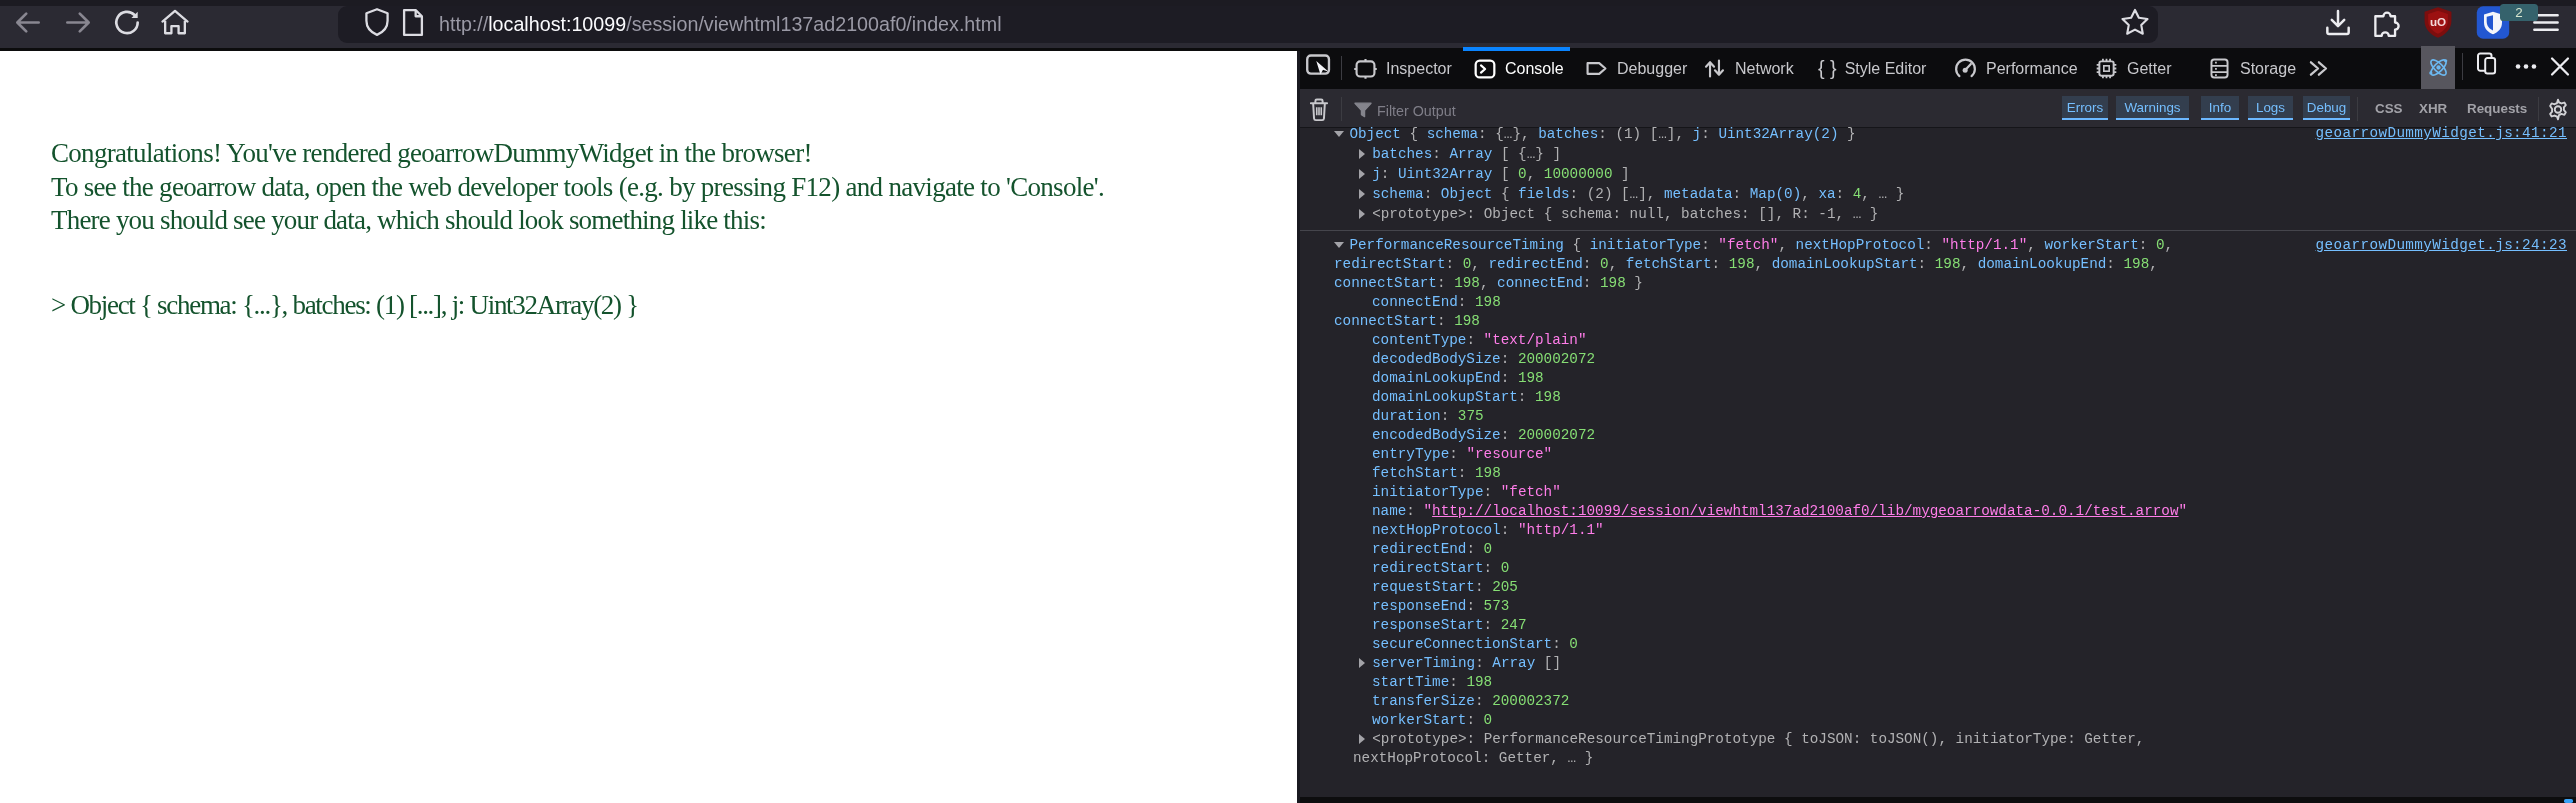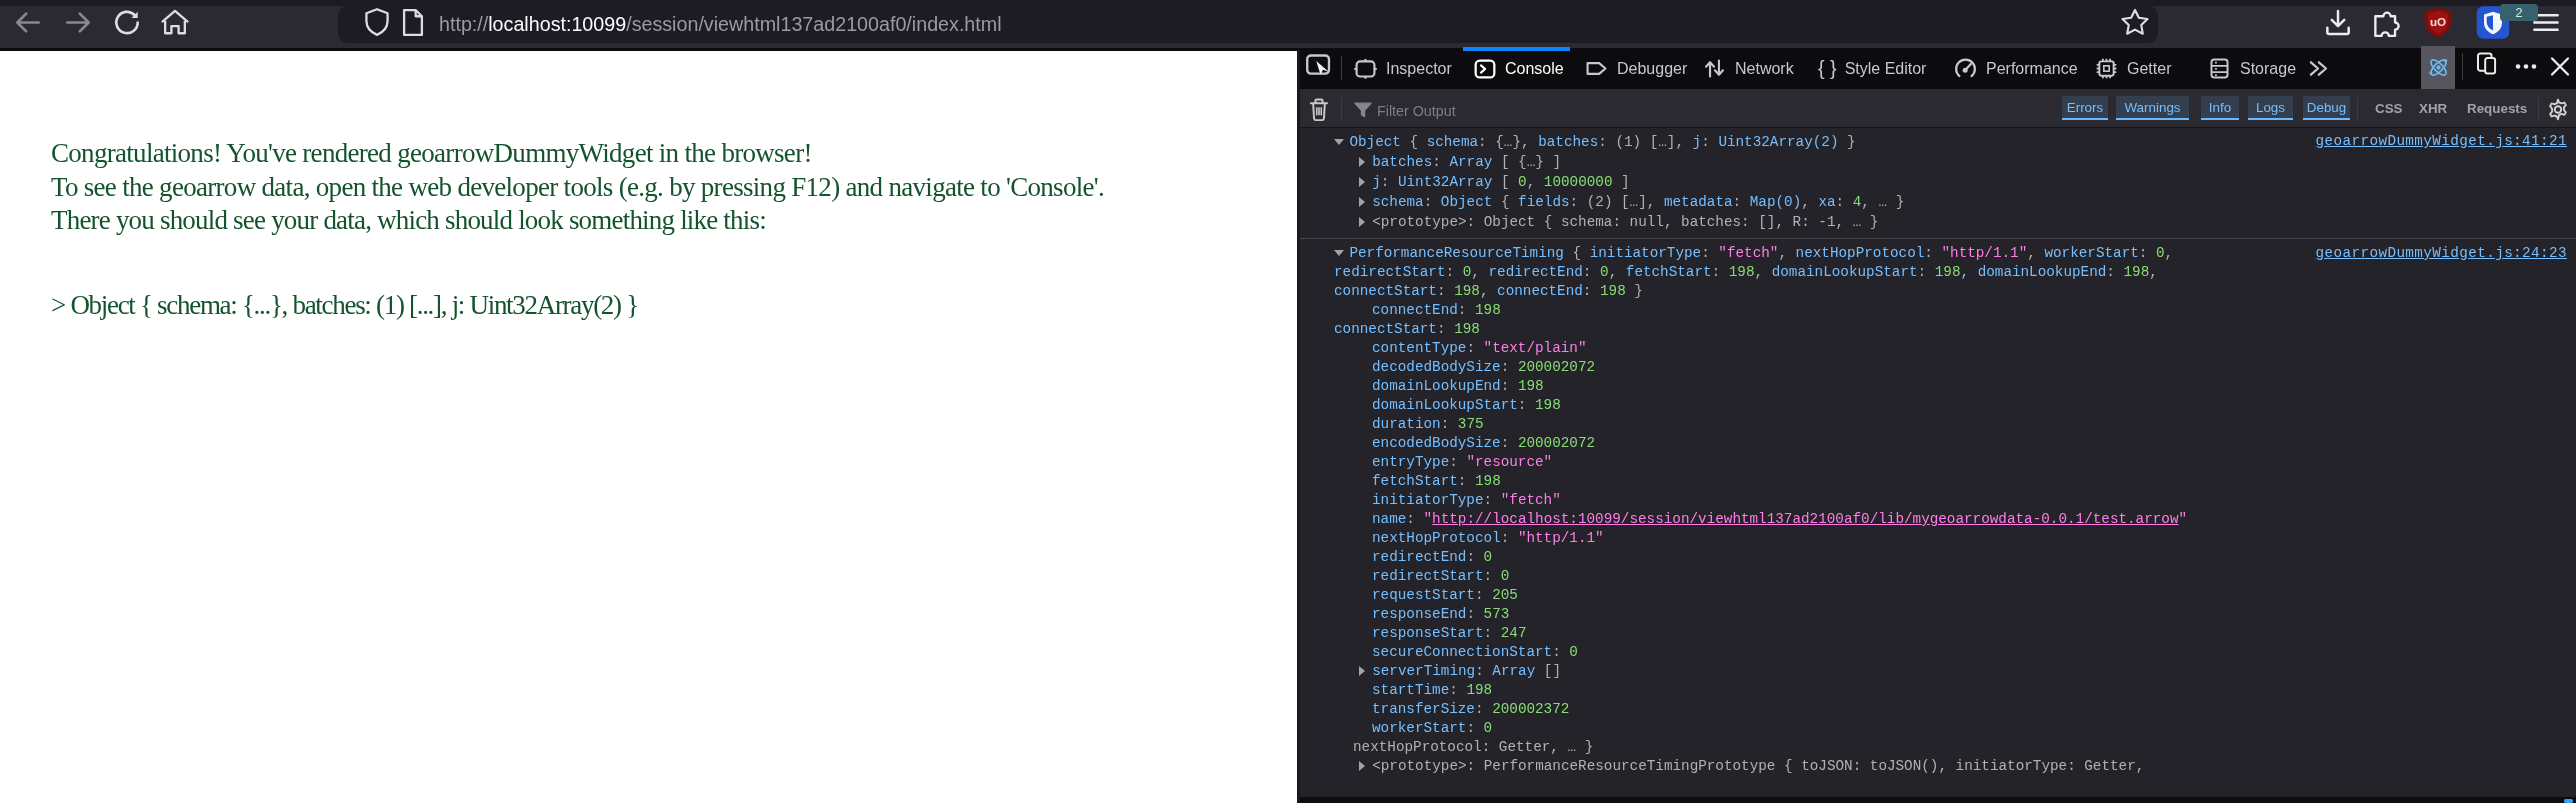--- a/index.html
+++ b/index.html
@@ -36,21 +36,21 @@
 .dtbrace { font-size:19.7px; font-weight:normal; color:#c8c8cc; letter-spacing:0px; }
 .vsep { position:absolute; width:0.9px; background:#3c3c42; }
 
 #dtfilter .fico { position:absolute; top:21.5px; transform:translate(-50%,-50%); }
 #dtfilter #ftext { position:absolute; left:80px; top:2.7px; height:39px; line-height:39px; font-size:14.3px; color:#7f7e88; }
 .fbtn { position:absolute; top:0; text-align:center; height:24px; line-height:24px; color:#75bfff; font-size:13.4px; background:rgba(108,184,255,0.14); border-bottom:2.7px solid #6cb8ff; }
 #fbtns { position:absolute; top:7.2px; left:0; }
 .ftxt { position:absolute; top:0; height:40px; line-height:40px; font-size:13.4px; color:#a2a2a8;font-weight:bold; }
 
 
-#cons { position:absolute; top:77px; left:0; width:1279px; height:670px; overflow:hidden;
+#cons { position:absolute; top:69px; left:0; width:1279px; height:670px; overflow:hidden;
         font-family:"Liberation Mono",monospace; font-size:14.3px; color:#b1b1b3; }
 .cl { white-space:pre; }
 #b1 { position:absolute; top:4.1px; left:37px; line-height:20px; }
 #b2 { position:absolute; top:116px; left:37px; line-height:19px; }
 #csep { position:absolute; top:110px; left:0; width:1279px; height:0.9px; background:#45454c; }
 .k { color:#75bfff; }
 .n { color:#86de74; }
 .s { color:#ff7de9; }
 .g { color:#b1b1b3; }
 .b { color:#75bfff; }
@@ -285,22 +285,22 @@
 <div class="cl" style="margin-left:38px"><span class="k">redirectEnd</span><span class="g">: </span><span class="n">0</span></div>
 <div class="cl" style="margin-left:38px"><span class="k">redirectStart</span><span class="g">: </span><span class="n">0</span></div>
 <div class="cl" style="margin-left:38px"><span class="k">requestStart</span><span class="g">: </span><span class="n">205</span></div>
 <div class="cl" style="margin-left:38px"><span class="k">responseEnd</span><span class="g">: </span><span class="n">573</span></div>
 <div class="cl" style="margin-left:38px"><span class="k">responseStart</span><span class="g">: </span><span class="n">247</span></div>
 <div class="cl" style="margin-left:38px"><span class="k">secureConnectionStart</span><span class="g">: </span><span class="n">0</span></div>
 <div class="cl" style="margin-left:25px"><span class="tr"></span><span class="k">serverTiming</span><span class="g">: </span><span class="b">Array</span><span class="g"> []</span></div>
 <div class="cl" style="margin-left:38px"><span class="k">startTime</span><span class="g">: </span><span class="n">198</span></div>
 <div class="cl" style="margin-left:38px"><span class="k">transferSize</span><span class="g">: </span><span class="n">200002372</span></div>
 <div class="cl" style="margin-left:38px"><span class="k">workerStart</span><span class="g">: </span><span class="n">0</span></div>
+<div class="cl" style="margin-left:25px"><span class="tr"></span><span class="g">&lt;prototype&gt;: PerformanceResourceTimingPrototype { toJSON: toJSON(), initiatorType: Getter,</span></div>
 <div class="cl" style="margin-left:19px"><span class="g">nextHopProtocol: Getter, … }</span></div>
-<div class="cl" style="margin-left:25px"><span class="tr"></span><span class="g">&lt;prototype&gt;: PerformanceResourceTimingPrototype { toJSON: toJSON(), initiatorType: Getter,</span></div>
       </div>
       <span class="loc" style="top:116px">geoarrowDummyWidget.js:24:23</span>
     </div>
     <div id="dtbottom">
         <div class="bluebit"></div>
       </div>
   </div>
 </div>
 <style>
 #atombtn { position:absolute; left:1124px; top:-2.7px; width:34px; height:43px; background:#57565e; display:flex; align-items:center; justify-content:center; }

